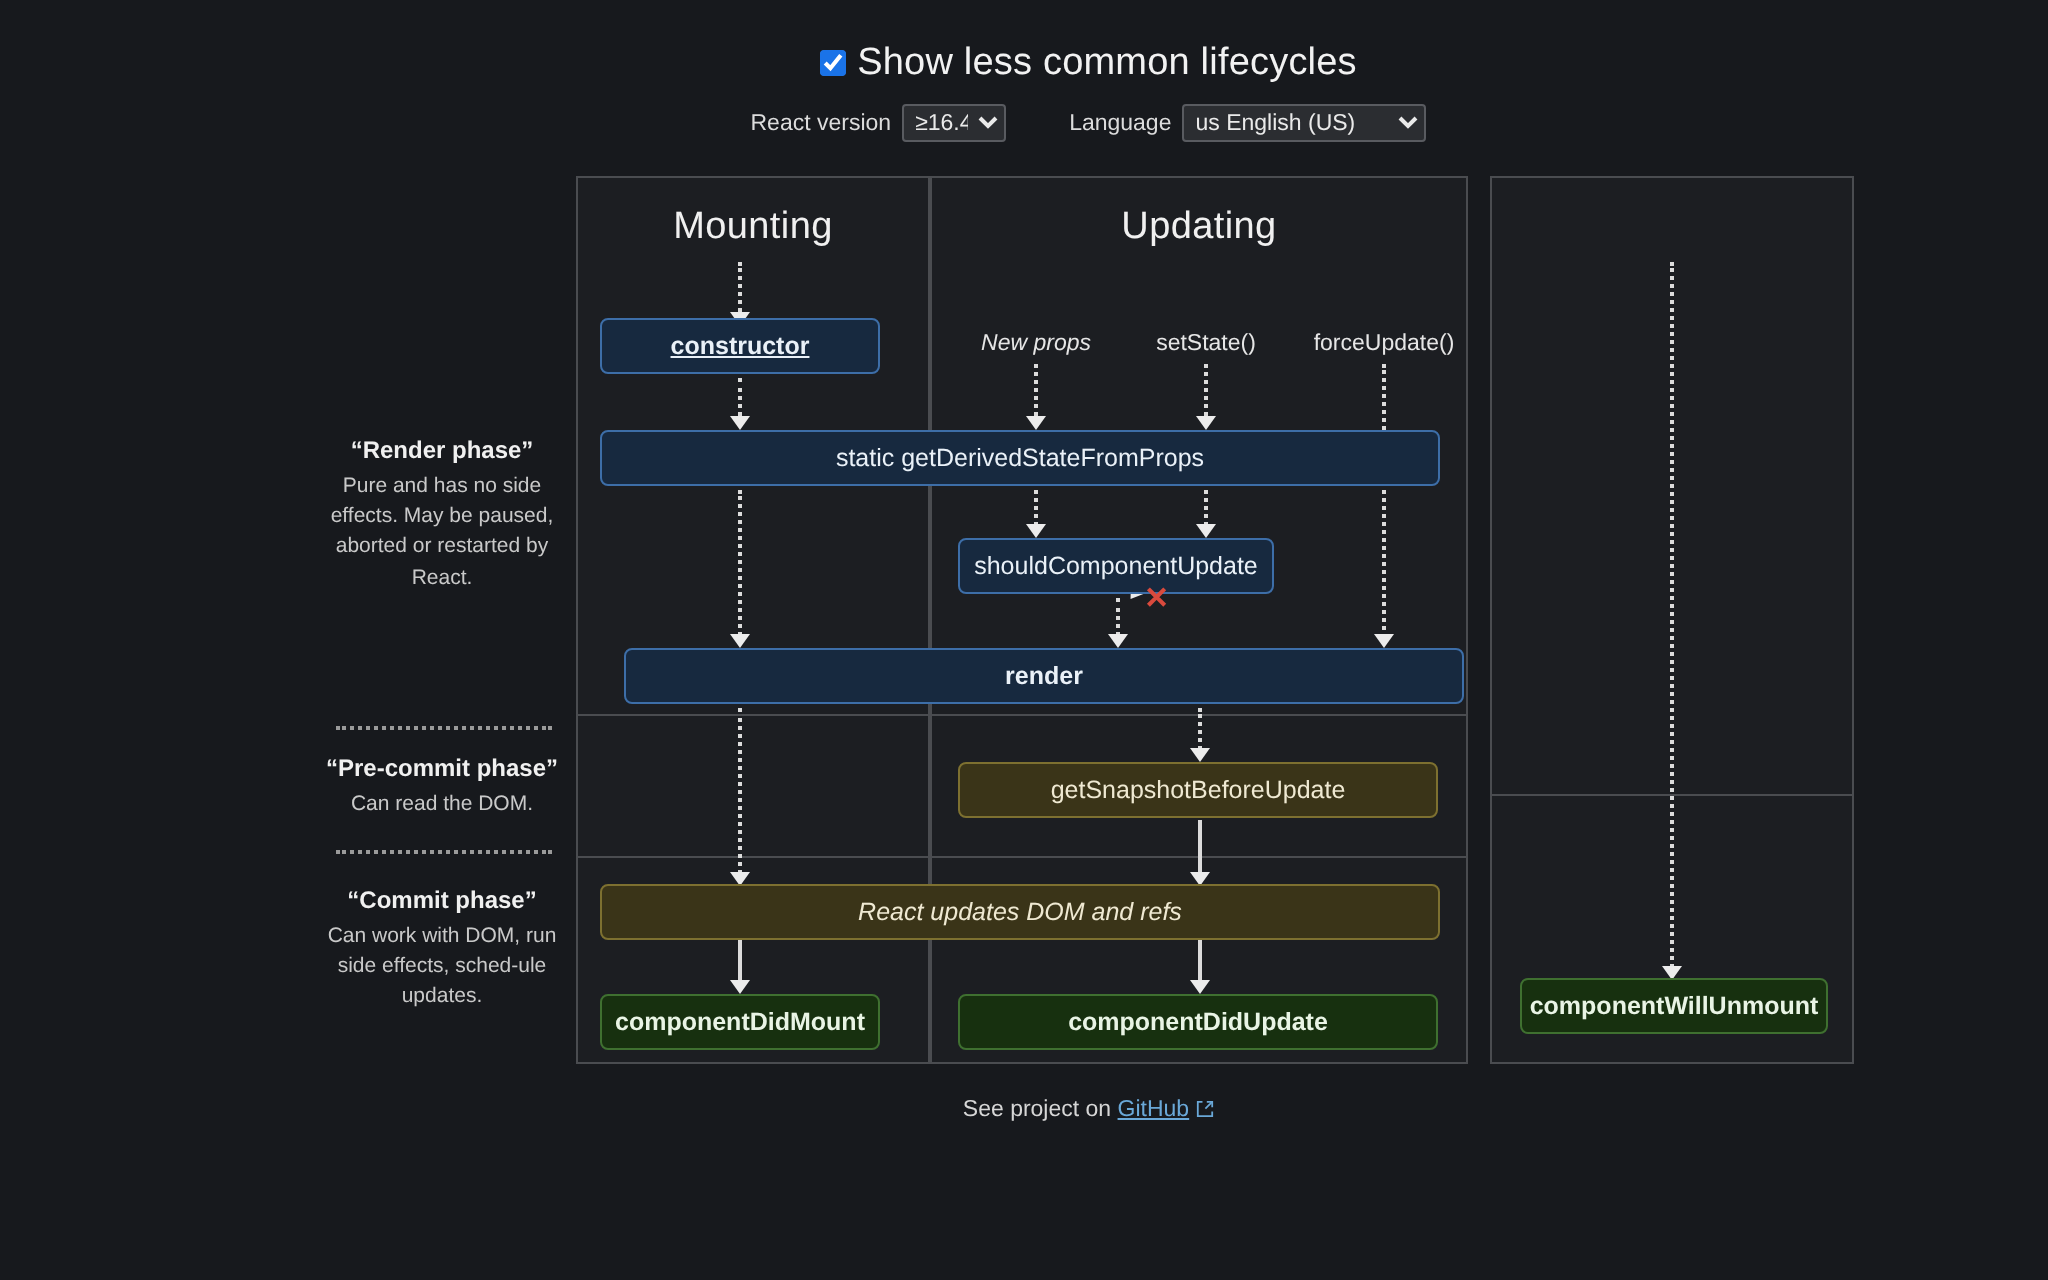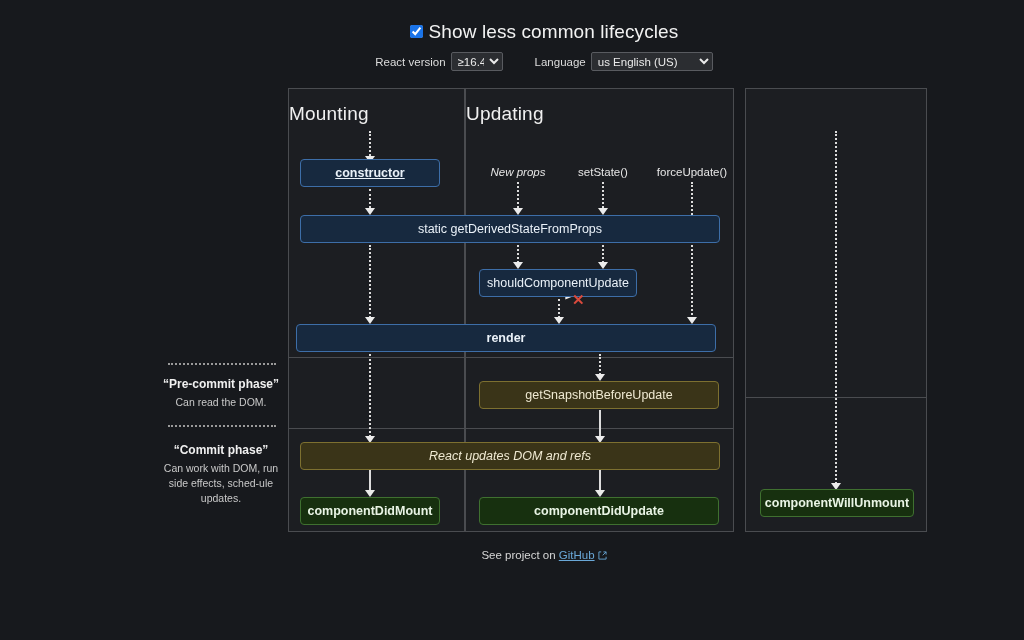--- a/index.html
+++ b/index.html
@@ -60,20 +60,21 @@
     border: 1px solid #4a4c50;
     background: #1c1e22;
     height: 444px;
   }
   .col.mounting  { left: 126px; width: 177px; }
   .col.updating  { left: 303px; width: 269px; }
   .col.unmount   { left: 583px; width: 182px; }
 
   .col-title {
     position: absolute; top: 14px; left: 0; width: 100%;
+    text-align: center;
     font-size: 19px; color: #f0f0f0; letter-spacing: .2px;
   }
 
   
   .hdiv {
     position: absolute; height: 1px; background: #4a4c50;
   }
 
   
   .legend { position: absolute; left: 0; width: 118px; text-align: center; }
@@ -187,20 +188,24 @@
     <div class="col updating">
       <div class="col-title">Updating</div>
       <div class="hdiv" style="left:0; width:100%; top:268px;"></div>
       <div class="hdiv" style="left:0; width:100%; top:339px;"></div>
     </div>
 
     <div class="col unmount">
       <div class="hdiv" style="left:0; width:100%; top:308px;"></div>
     </div>
 
+    <div class="legend" style="top:130px;">
+      <div class="ltitle">“Render phase”</div>
+      <div class="ldesc">Pure and has no side effects. May be paused, aborted or restarted by React.</div>
+    </div>
 
     <div class="dotted-sep" style="top:275px;"></div>
 
     <div class="legend" style="top:289px;">
       <div class="ltitle">“Pre-commit phase”</div>
       <div class="ldesc">Can read the DOM.</div>
     </div>
 
     <div class="dotted-sep" style="top:337px;"></div>
 
@@ -260,21 +265,21 @@
     <div class="trigger" style="left:356px; top:78px;">New props</div>
     <div class="trigger plain" style="left:441px; top:78px;">setState()</div>
     <div class="trigger plain" style="left:530px; top:78px;">forceUpdate()</div>
 
     <div class="box blue bold" style="left:138px; top:71px; width:140px;text-decoration:underline;">constructor</div>
 
     <div class="box blue" style="left:138px; top:127px; width:420px;">static getDerivedStateFromProps</div>
 
     <div class="box blue" style="left:317px; top:181px; width:158px;">shouldComponentUpdate</div>
 
-    <div class="box blue bold" style="left:134px; top:236px; width:420px;">render</div>
+    <div class="box blue bold" style="left:150px; top:236px; width:420px;">render</div>
 
     <div class="box olive" style="left:317px; top:293px; width:240px;">getSnapshotBeforeUpdate</div>
 
     <div class="box olive italic" style="left:138px; top:354px; width:420px;">React updates DOM and refs</div>
 
     <div class="box green bold" style="left:138px; top:409px; width:140px;">componentDidMount</div>
 
     <div class="box green bold" style="left:317px; top:409px; width:240px;">componentDidUpdate</div>
 
     <div class="box green bold" style="left:598px; top:401px; width:154px;">componentWillUnmount</div>

